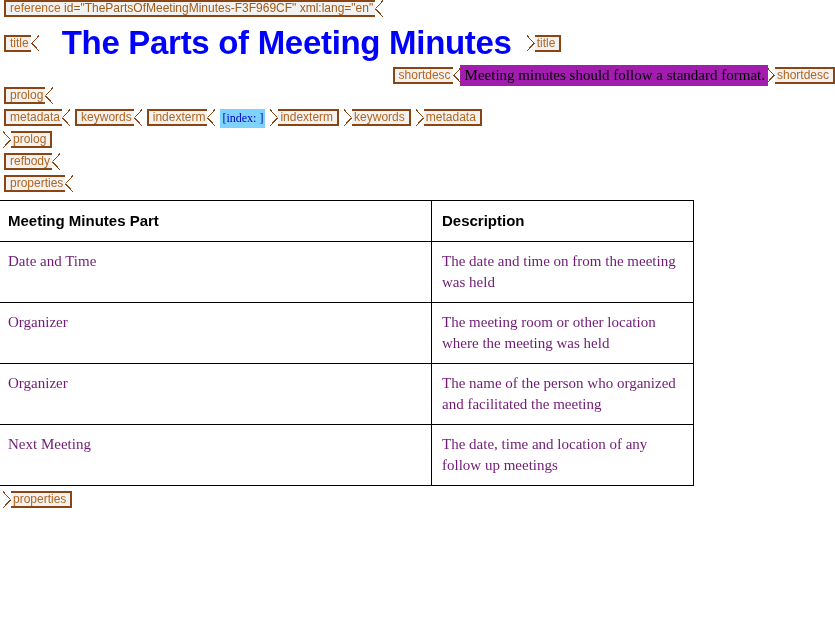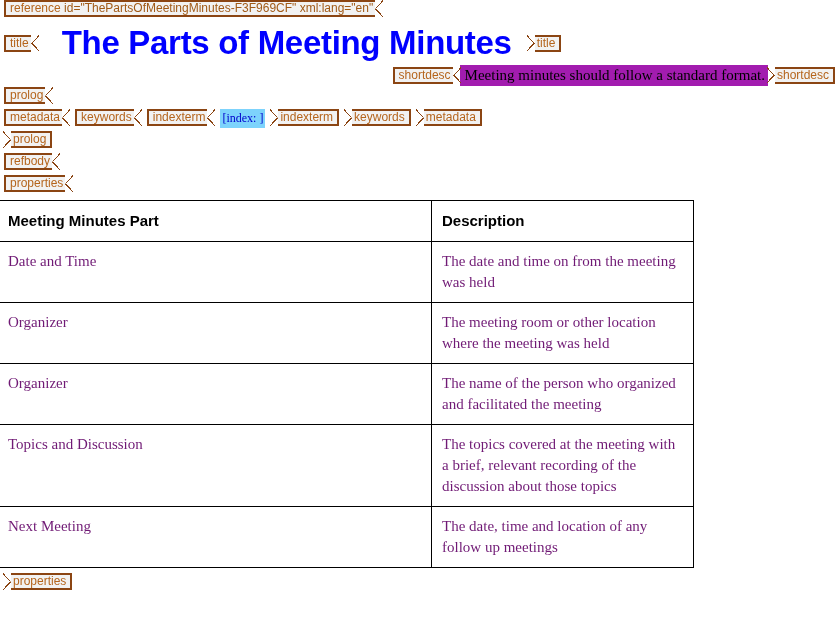--- a/index.html
+++ b/index.html
@@ -274,24 +274,20 @@
     </tr>
     <tr>
       <td>Organizer</td>
       <td class="desc">The meeting room or other location where the meeting was held</td>
     </tr>
     <tr>
       <td>Organizer</td>
       <td class="desc">The name of the person who organized and facilitated the meeting</td>
     </tr>
     <tr>
-      <td>Topics and Discussion</td>
-      <td class="desc">The topics covered at the meeting with a brief, relevant recording of the discussion about those topics</td>
-    </tr>
-    <tr>
       <td>Next Meeting</td>
       <td class="desc">The date, time and location of any follow up meetings</td>
     </tr>
   </tbody>
 </table>
 
 <div class="bottom-tags">
   <div class="tag-row">
     <span class="tag close">
       <span>properties</span>

